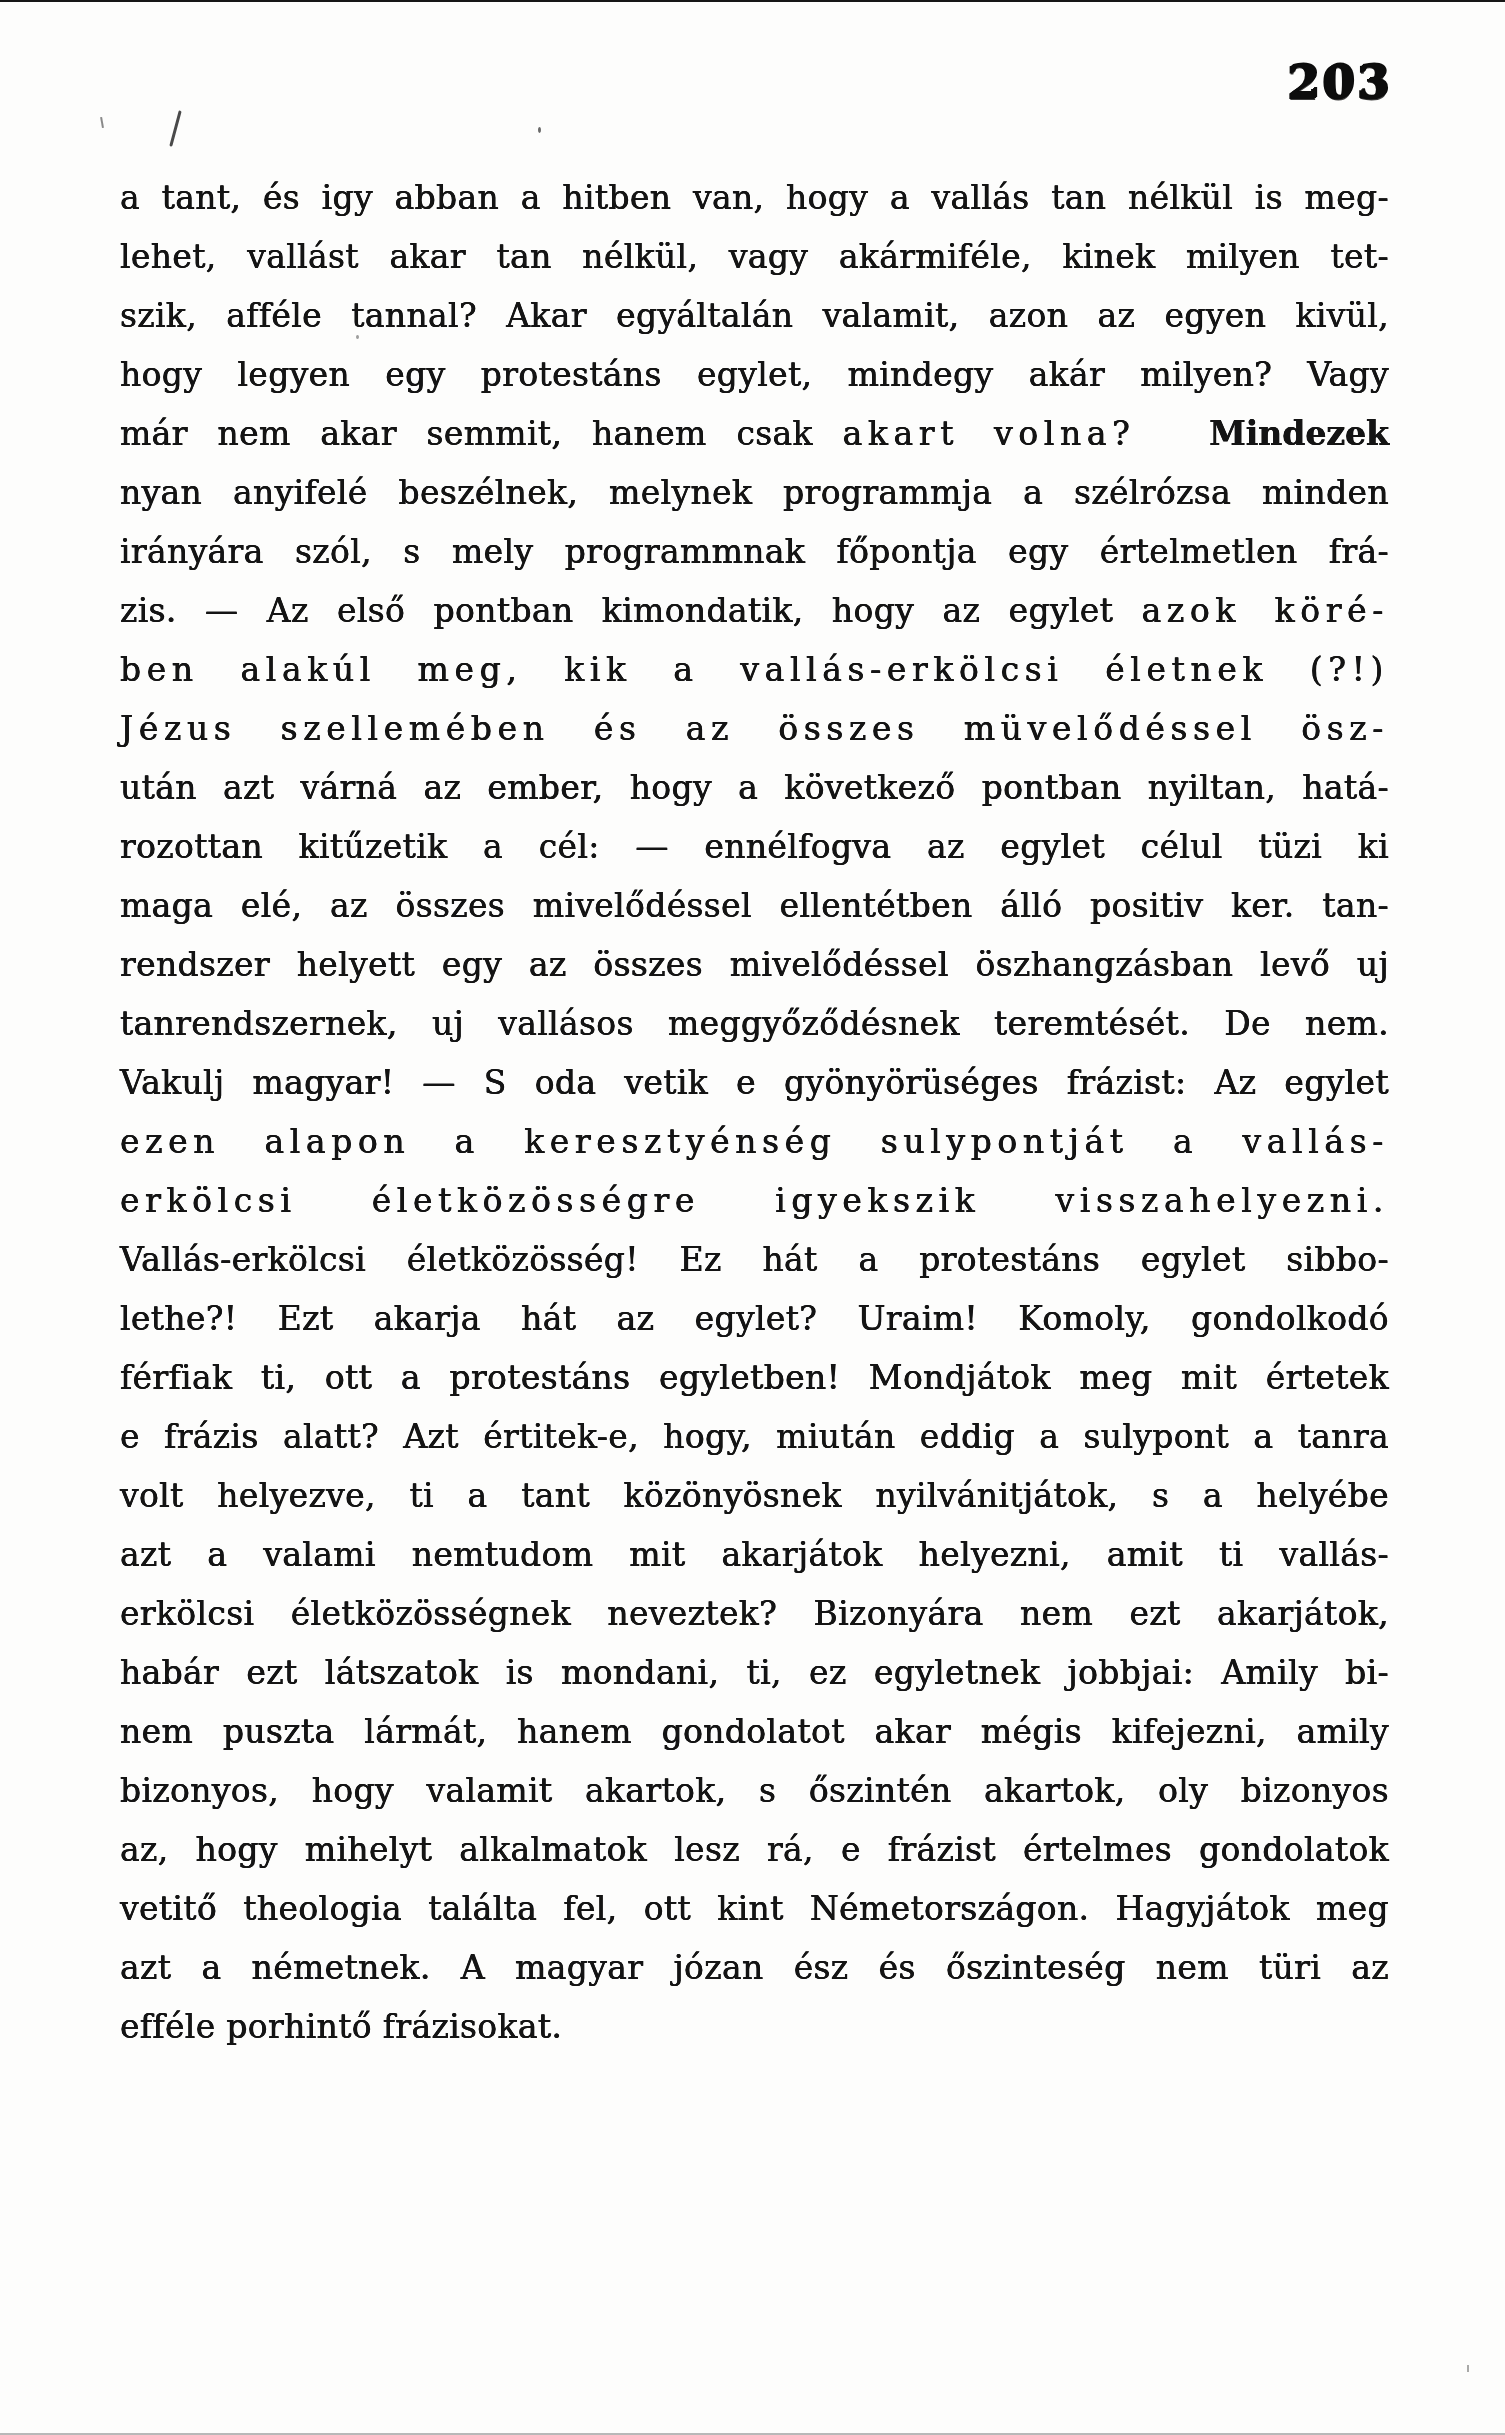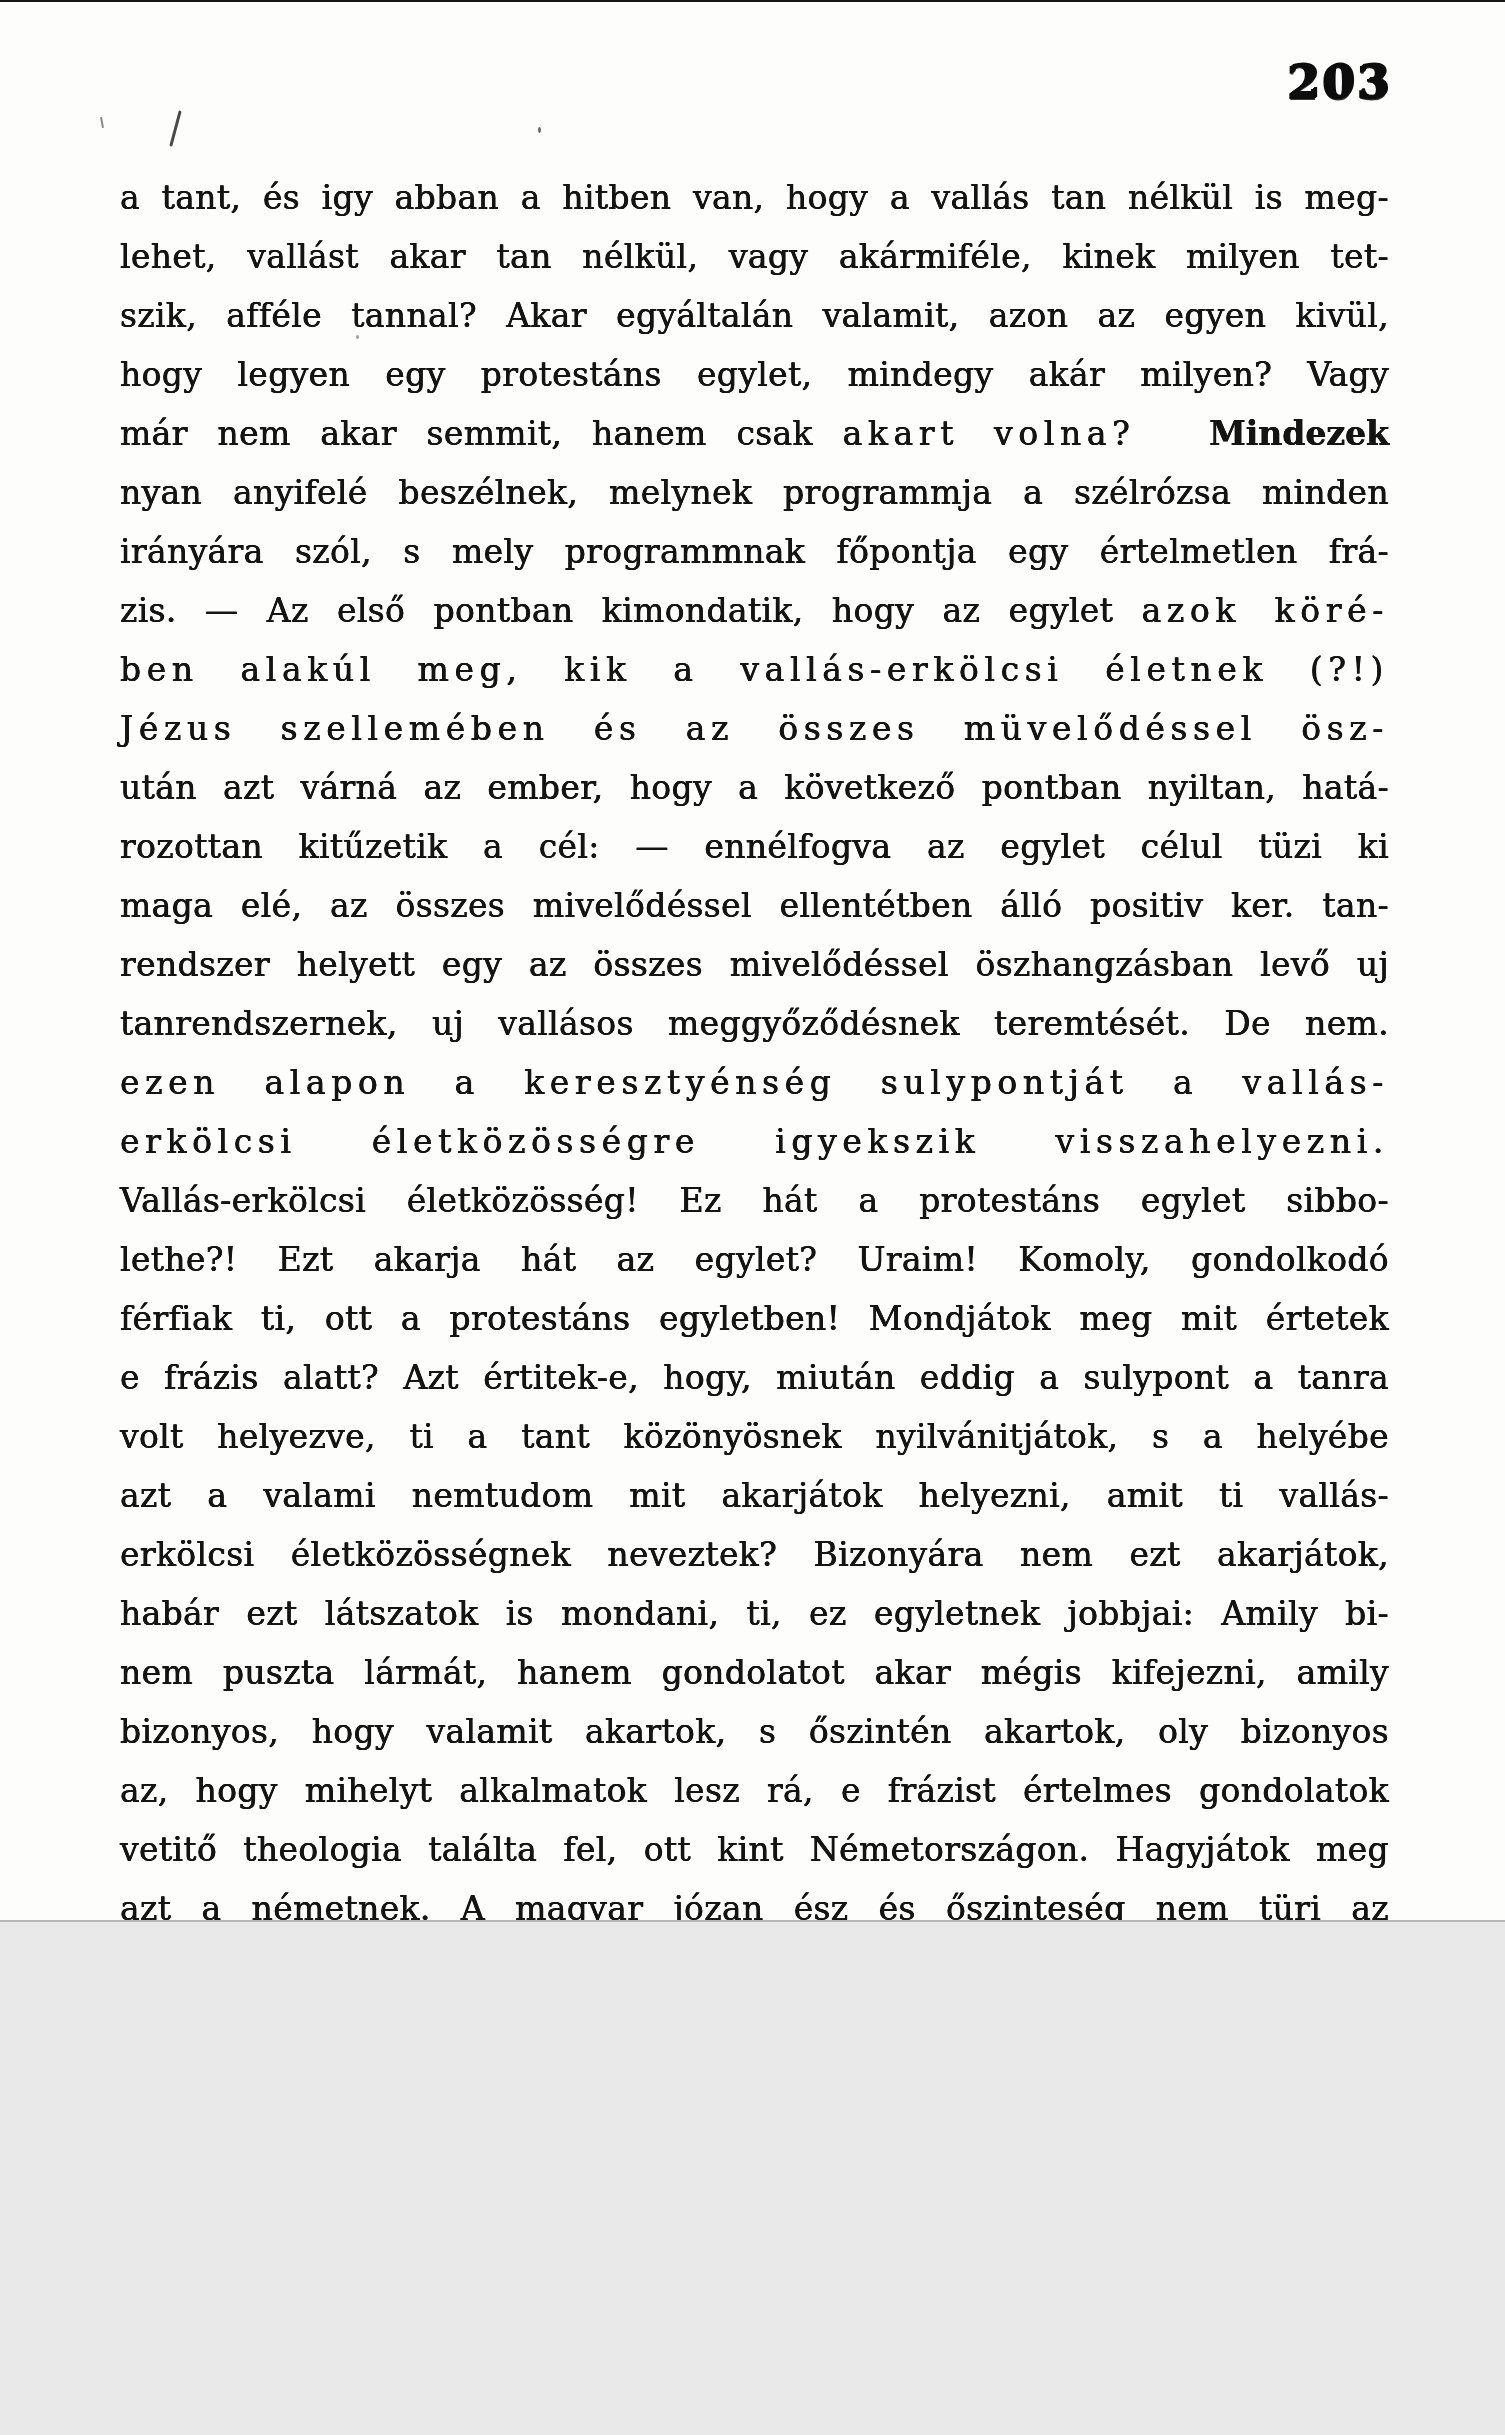--- a/index.html
+++ b/index.html
@@ -1,19 +1,19 @@
 <!DOCTYPE html>
 <html lang="hu"><head>
 <meta charset="utf-8">
 <style>
   html, body { margin: 0; padding: 0; background: #e9e9e9; }
   .page {
     position: relative;
     width: 1506px;
-    height: 1922px;
+    height: 2435px;
     background: #fdfdfc;
     overflow: hidden;
     font-family: "DejaVu Serif", serif;
     color: #141414;
   }
   
   .edge-top {
     position: absolute; top: 0; left: 0; width: 100%; height: 2px;
     background: #161616;
   }
@@ -96,20 +96,21 @@
       <div class="line"><span class="normal">nyan anyifelé beszélnek, melynek programmja a szélrózsa minden</span></div>
       <div class="line"><span class="normal">irányára szól, s mely programmnak főpontja egy értelmetlen frá-</span></div>
       <div class="line"><span class="normal">zis. — Az első pontban kimondatik, hogy az egylet </span><span class="spaced">azok köré-</span></div>
       <div class="line"><span class="spaced">ben alakúl meg, kik a vallás-erkölcsi életnek (?!)</span></div>
       <div class="line"><span class="spaced">Jézus szellemében és az összes müvelődéssel ösz-</span></div>
       <div class="line"><span class="normal">után azt várná az ember, hogy a következő pontban nyiltan, hatá-</span></div>
       <div class="line"><span class="normal">rozottan kitűzetik a cél: — ennélfogva az egylet célul tüzi ki</span></div>
       <div class="line"><span class="normal">maga elé, az összes mivelődéssel ellentétben álló positiv ker. tan-</span></div>
       <div class="line"><span class="normal">rendszer helyett egy az összes mivelődéssel öszhangzásban levő uj</span></div>
       <div class="line"><span class="normal">tanrendszernek, uj vallásos meggyőződésnek teremtését. De nem.</span></div>
+      <div class="line"><span class="normal">Vakulj magyar! — S oda vetik e gyönyörüséges frázist: Az egylet</span></div>
       <div class="line"><span class="spaced">ezen alapon a keresztyénség sulypontját a vallás-</span></div>
       <div class="line"><span class="spaced">erkölcsi életközösségre igyekszik visszahelyezni.</span></div>
       <div class="line"><span class="normal">Vallás-erkölcsi életközösség! Ez hát a protestáns egylet sibbo-</span></div>
       <div class="line"><span class="normal">lethe?! Ezt akarja hát az egylet? Uraim! Komoly, gondolkodó</span></div>
       <div class="line"><span class="normal">férfiak ti, ott a protestáns egyletben! Mondjátok meg mit értetek</span></div>
       <div class="line"><span class="normal">e frázis alatt? Azt értitek-e, hogy, miután eddig a sulypont a tanra</span></div>
       <div class="line"><span class="normal">volt helyezve, ti a tant közönyösnek nyilvánitjátok, s a helyébe</span></div>
       <div class="line"><span class="normal">azt a valami nemtudom mit akarjátok helyezni, amit ti vallás-</span></div>
       <div class="line"><span class="normal">erkölcsi életközösségnek neveztek? Bizonyára nem ezt akarjátok,</span></div>
       <div class="line"><span class="normal">habár ezt látszatok is mondani, ti, ez egyletnek jobbjai: Amily bi-</span></div>

